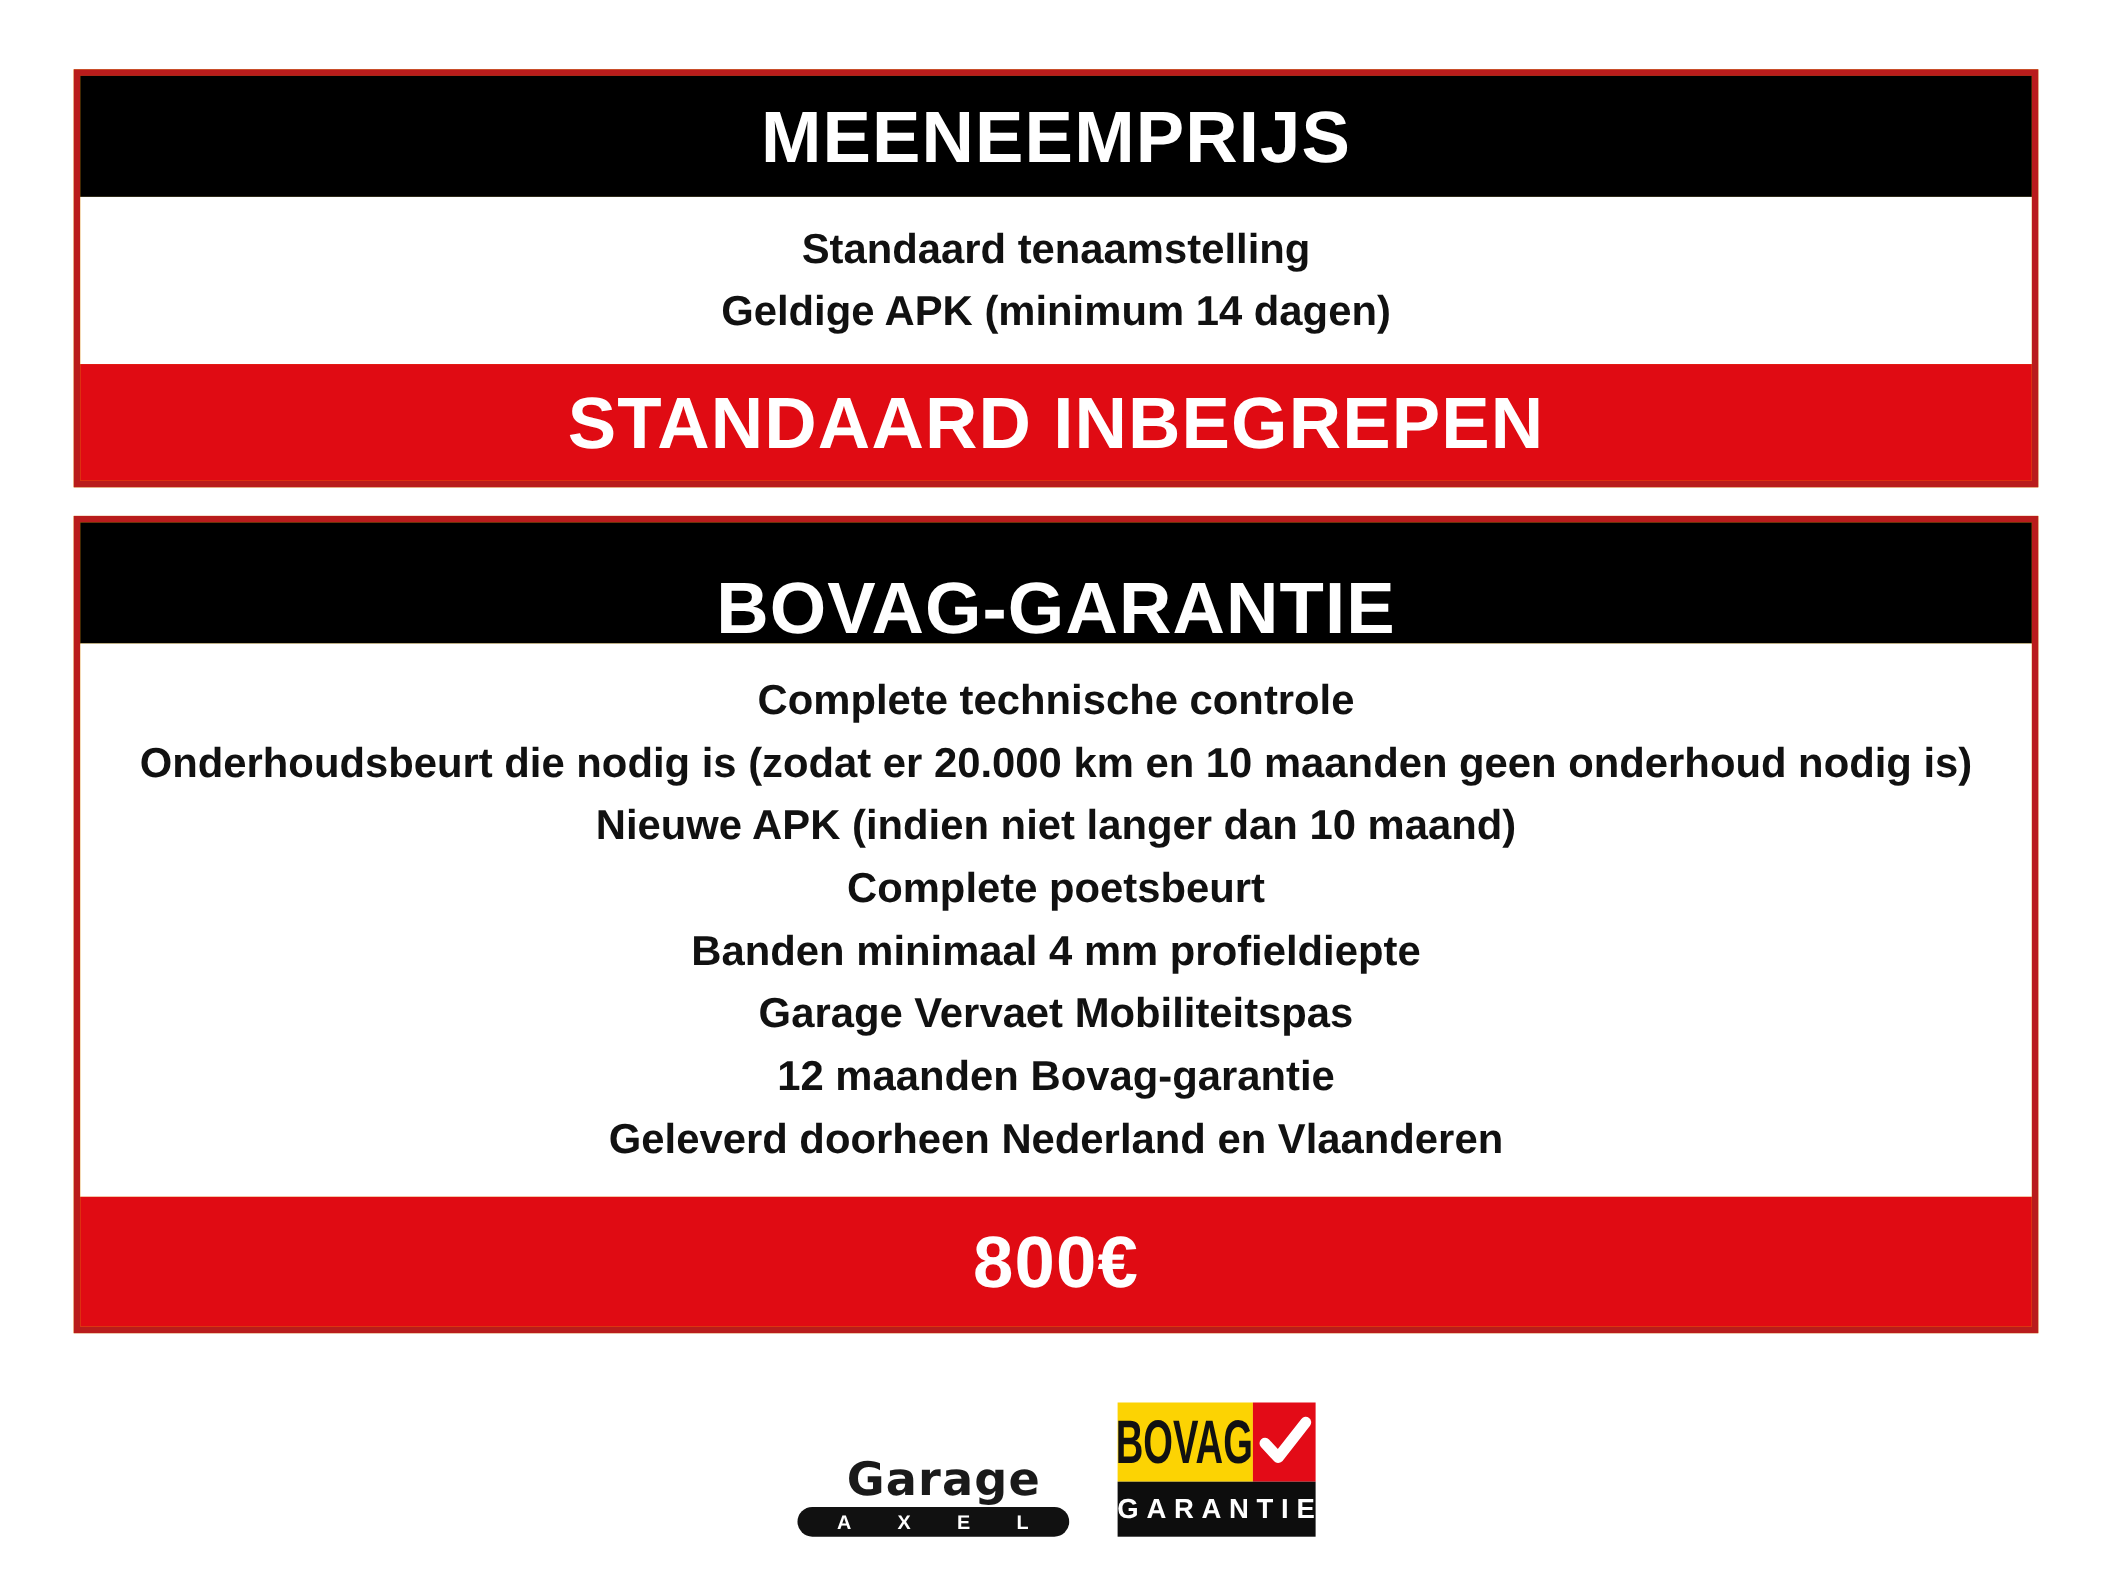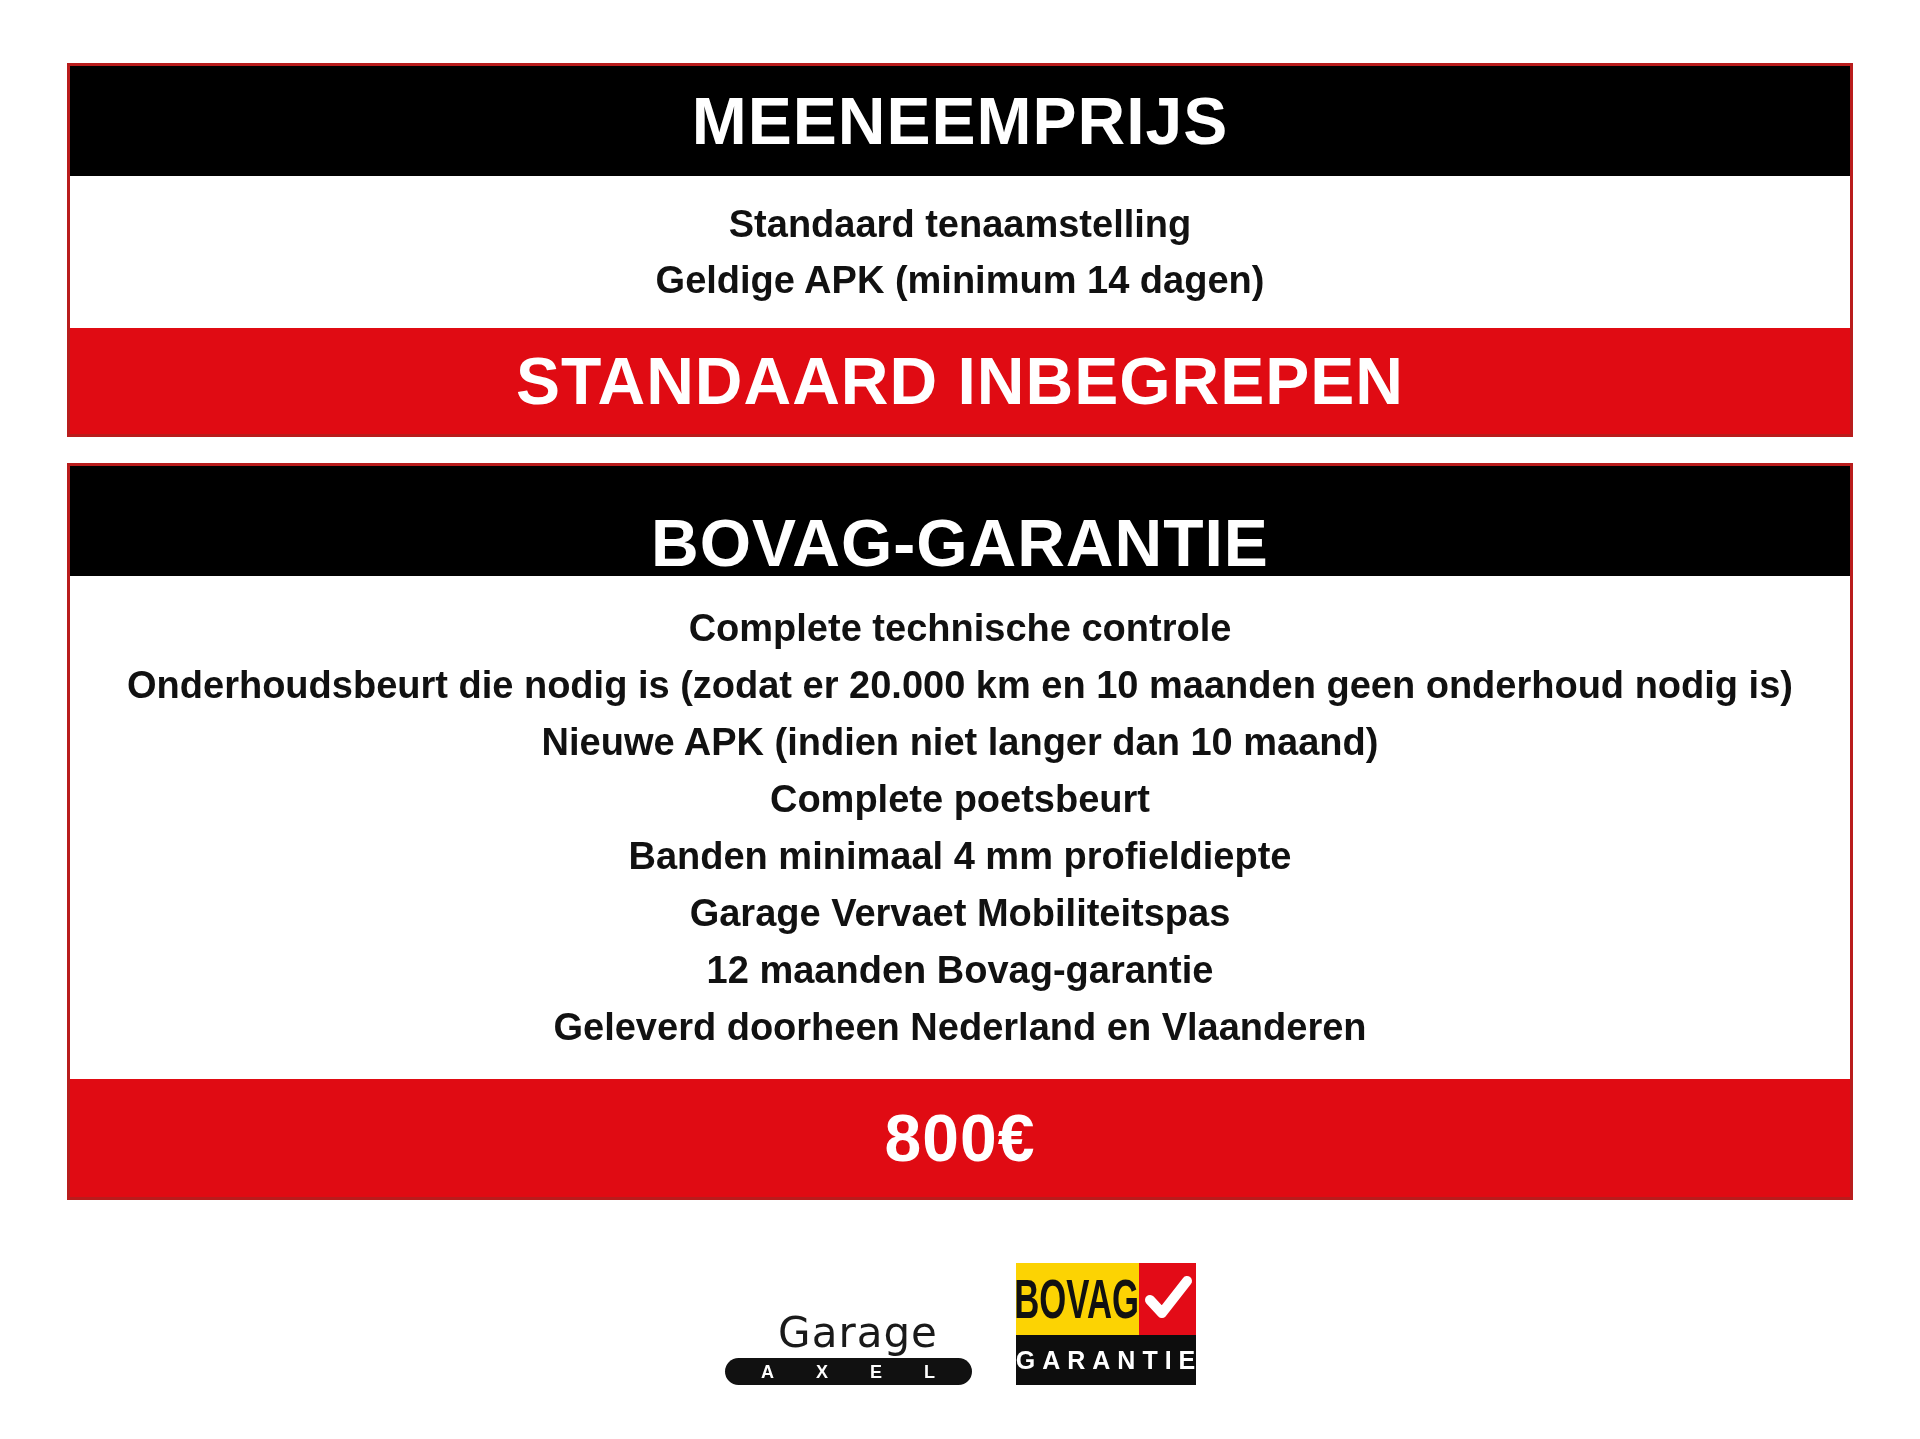--- a/index.html
+++ b/index.html
@@ -4,21 +4,21 @@
 <style>
   html, body { margin: 0; padding: 0; background: #ffffff; }
   body {
     width: 1920px; height: 1439px;
     font-family: "Liberation Sans", sans-serif;
     overflow: hidden;
     position: relative;
   }
   .content { padding: 63px 67px 0 67px; }
 
-  .block { border: 3px solid #b91c1c; background: #eab308; }
+  .block { border: 6px solid #b91c1c; background: #eab308; }
   .block.second { margin-top: 26px; }
 
   .block-header {
     background: #000000;
     display: flex; align-items: center; justify-content: center;
   }
   .block.first  .block-header { height: 110px; }
   .block.second .block-header { height: 110px; align-items: flex-end; }
 
   .banner-title {
@@ -61,21 +61,21 @@
     display: flex;
     justify-content: center;
     align-items: flex-end;
     gap: 44px;
   }
 
   
   .gv-logo { width: 247px; display: flex; flex-direction: column; align-items: center; }
   .gv-top {
     font-family: "DejaVu Sans", sans-serif;
-    font-weight: 400;
+    font-weight: 700;
     font-size: 42px;
     line-height: 1.0;
     color: #1a1a1a;
     letter-spacing: 1px;
     margin-left: 20px;
   }
   .gv-name {
     font-family: "DejaVu Sans", sans-serif;
     font-weight: 700;
     font-size: 52px;

